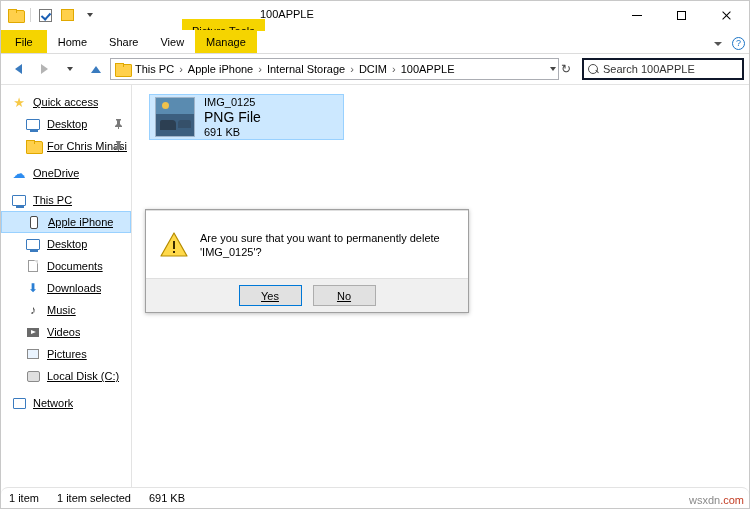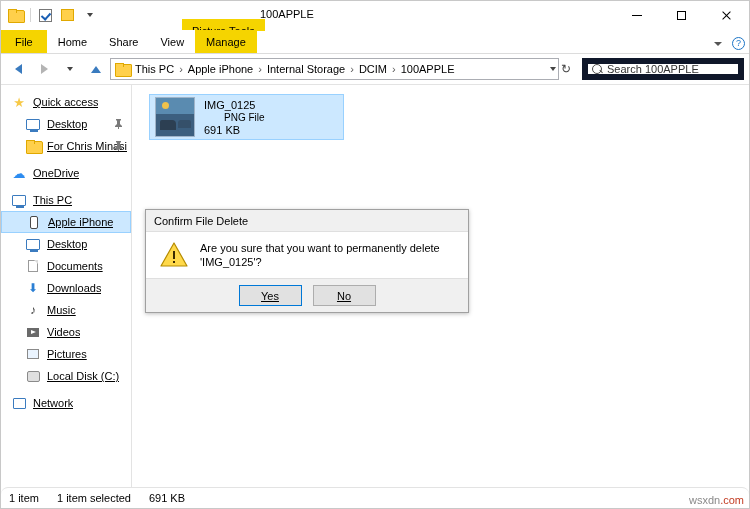--- a/index.html
+++ b/index.html
@@ -175,21 +175,21 @@
   .crumbs{ display:flex; align-items:center; flex:1 1 auto; min-width:0; overflow:hidden; }
   .crumb{ font-size:11px; color:#000; white-space:nowrap; padding:0 1px; }
   .crumbsep{
     color:#5a5a5a; margin:0 4px; font-size:11px;
   }
   .addr-right{ display:flex; align-items:center; gap:7px; padding-right:3px; flex:0 0 auto; }
   .refresh{
     width:13px; height:13px; position:relative; color:#444; font-size:12px; line-height:13px;
   }
   .searchfield{
-    width:162px; height:22px; border:6px solid #0f172a; background:#fff;
+    width:162px; height:22px; border:2px solid #0f172a; background:#fff;
     display:flex; align-items:center; padding:4px 4px; margin-left:3px;
     flex:0 0 162px;
   }
   .search-ico{
     width:11px; height:11px; position:relative; margin-right:4px; flex:0 0 11px;
   }
   .search-ico:before{
     content:""; position:absolute; left:0; top:0; width:8px; height:8px;
     border:1.4px solid #4d4d4d; border-radius:50%;
   }
@@ -269,21 +269,21 @@
     background:#2f4f6f; border:1px solid #9fb4c9;
     position:relative; overflow:hidden;
   }
   .thumb .sky{ position:absolute; left:0; top:0; right:0; height:18px; background:#5a8bb0; }
   .thumb .sea{ position:absolute; left:0; bottom:0; right:0; height:22px; background:#3c5f7f; }
   .thumb .sun{ position:absolute; left:6px; top:4px; width:7px; height:7px; border-radius:50%; background:#f0c14b; }
   .thumb .rock{ position:absolute; left:4px; bottom:6px; width:16px; height:10px; background:#2c3f52; border-radius:2px 4px 0 0;}
   .thumb .rock2{ position:absolute; right:3px; bottom:8px; width:13px; height:8px; background:#35506a; border-radius:3px 2px 0 0;}
   .fmeta{ display:flex; flex-direction:column; justify-content:center; gap:1px; }
   .fname{ font-size:11px; color:#000; }
-  .ftype{ font-size:10px; color:#000;margin-left:20px; }
+  .ftype{ font-size:14px; color:#000; }
   .fsize{ font-size:11px; color:#000; }
 
   
   .statusbar{
     height:21px; flex:0 0 21px;
     border-top:1px solid #e3e3e3;
     display:flex; align-items:center;
     font-size:11px; color:#000;
     padding-left:8px; gap:0;
     background:#ffffff;
@@ -553,21 +553,20 @@
             <div class="rock2"></div>
         </div>
         <div class="fmeta">
           <span class="fname">IMG_0125</span>
           <span class="ftype">PNG File</span>
           <span class="fsize">691 KB</span>
         </div>
       </div>
 
       <div class="dlg" style="left:0px; top:0px; position:absolute; margin-left:13px; margin-top:124px;">
-        <div class="dlg-title">Confirm File Delete</div>
         <div class="dlg-body">
           <span class="warn-ico">
             <svg width="28" height="26" viewBox="0 0 28 26">
               <path d="M14 1 L27 24 L1 24 Z" fill="#ffd94a" stroke="#b58b00" stroke-width="1.2" stroke-linejoin="round"></path>
               <rect x="13" y="9" width="2" height="8" fill="#3a2b00"></rect>
               <rect x="13" y="19" width="2" height="2" fill="#3a2b00"></rect>
             </svg>
           </span>
           <span class="dlg-msg">Are you sure that you want to permanently delete 'IMG_0125'?</span>
         </div>

